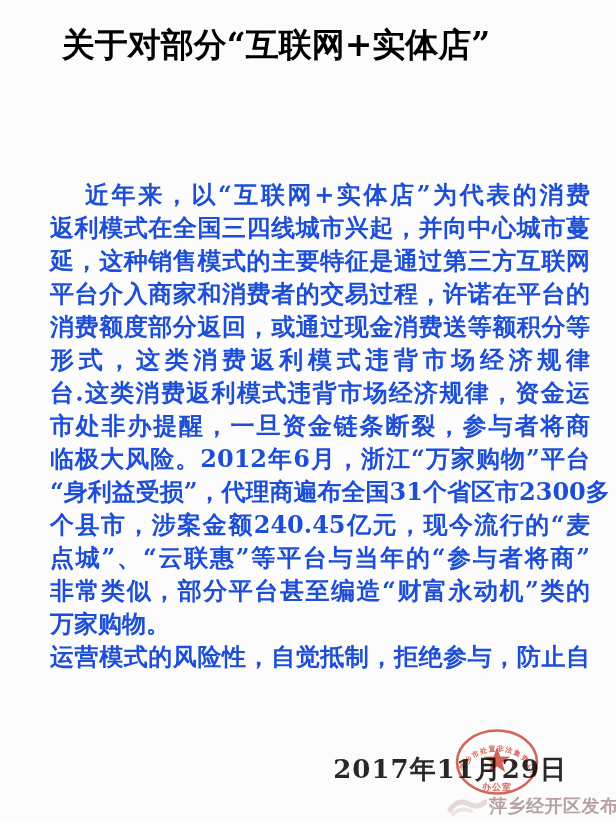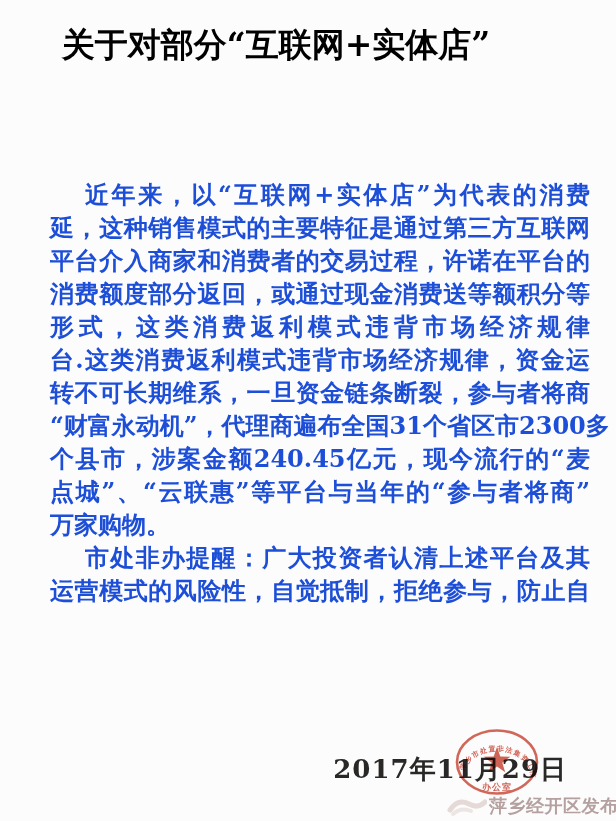--- a/index.html
+++ b/index.html
@@ -81,33 +81,35 @@
 
 <div class="page">
 
   <div class="title">
     <div>关于对部分“互联网+实体店”</div>
   </div>
 
   <div class="body-block">
     <div>
       <div class="bline ind">近年来，以“互联网+实体店”为代表的消费</div>
+      <div class="bline">返利模式在全国三四线城市兴起，并向中心城市蔓</div>
       <div class="bline">延，这种销售模式的主要特征是通过第三方互联网</div>
       <div class="bline">平台介入商家和消费者的交易过程，许诺在平台的</div>
       <div class="bline">消费额度部分返回，或通过现金消费送等额积分等</div>
       <div class="bline">形式，这类消费返利模式违背市场经济规律</div>
       <div class="bline">台.这类消费返利模式违背市场经济规律，资金运</div>
-      <div class="bline">转不可长期维系，一旦资金链条断裂，参与者将商</div>
-      <div class="bline">“财富永动机”，代理商遍布全国31个省区市2300多</div>
+      <div class="bline">市处非办提醒，一旦资金链条断裂，参与者将商</div>
+      <div class="bline">临极大风险。2012年6月，浙江“万家购物”平台</div>
+      <div class="bline">“身利益受损”，代理商遍布全国31个省区市2300多</div>
       <div class="bline">个县市，涉案金额240.45亿元，现今流行的“麦</div>
       <div class="bline">点城”、“云联惠”等平台与当年的“参与者将商”</div>
+      <div class="bline">非常类似，部分平台甚至编造“财富永动机”类的</div>
       <div class="bline end">万家购物。</div>
     </div>
     <div>
-      <div class="bline ind">市处非办提醒：广大投资者认清上述平台及其</div>
       <div class="bline">运营模式的风险性，自觉抵制，拒绝参与，防止自</div>
     </div>
   </div>
 
   <div class="date">2017年11月29日</div>
 
   <svg class="seal" viewBox="0 0 92 74" xmlns="http://www.w3.org/2000/svg">
     <defs>
       <path id="ringPath" d="M 12 52 A 34 26 0 1 1 80 52" fill="none"></path>
     </defs>

